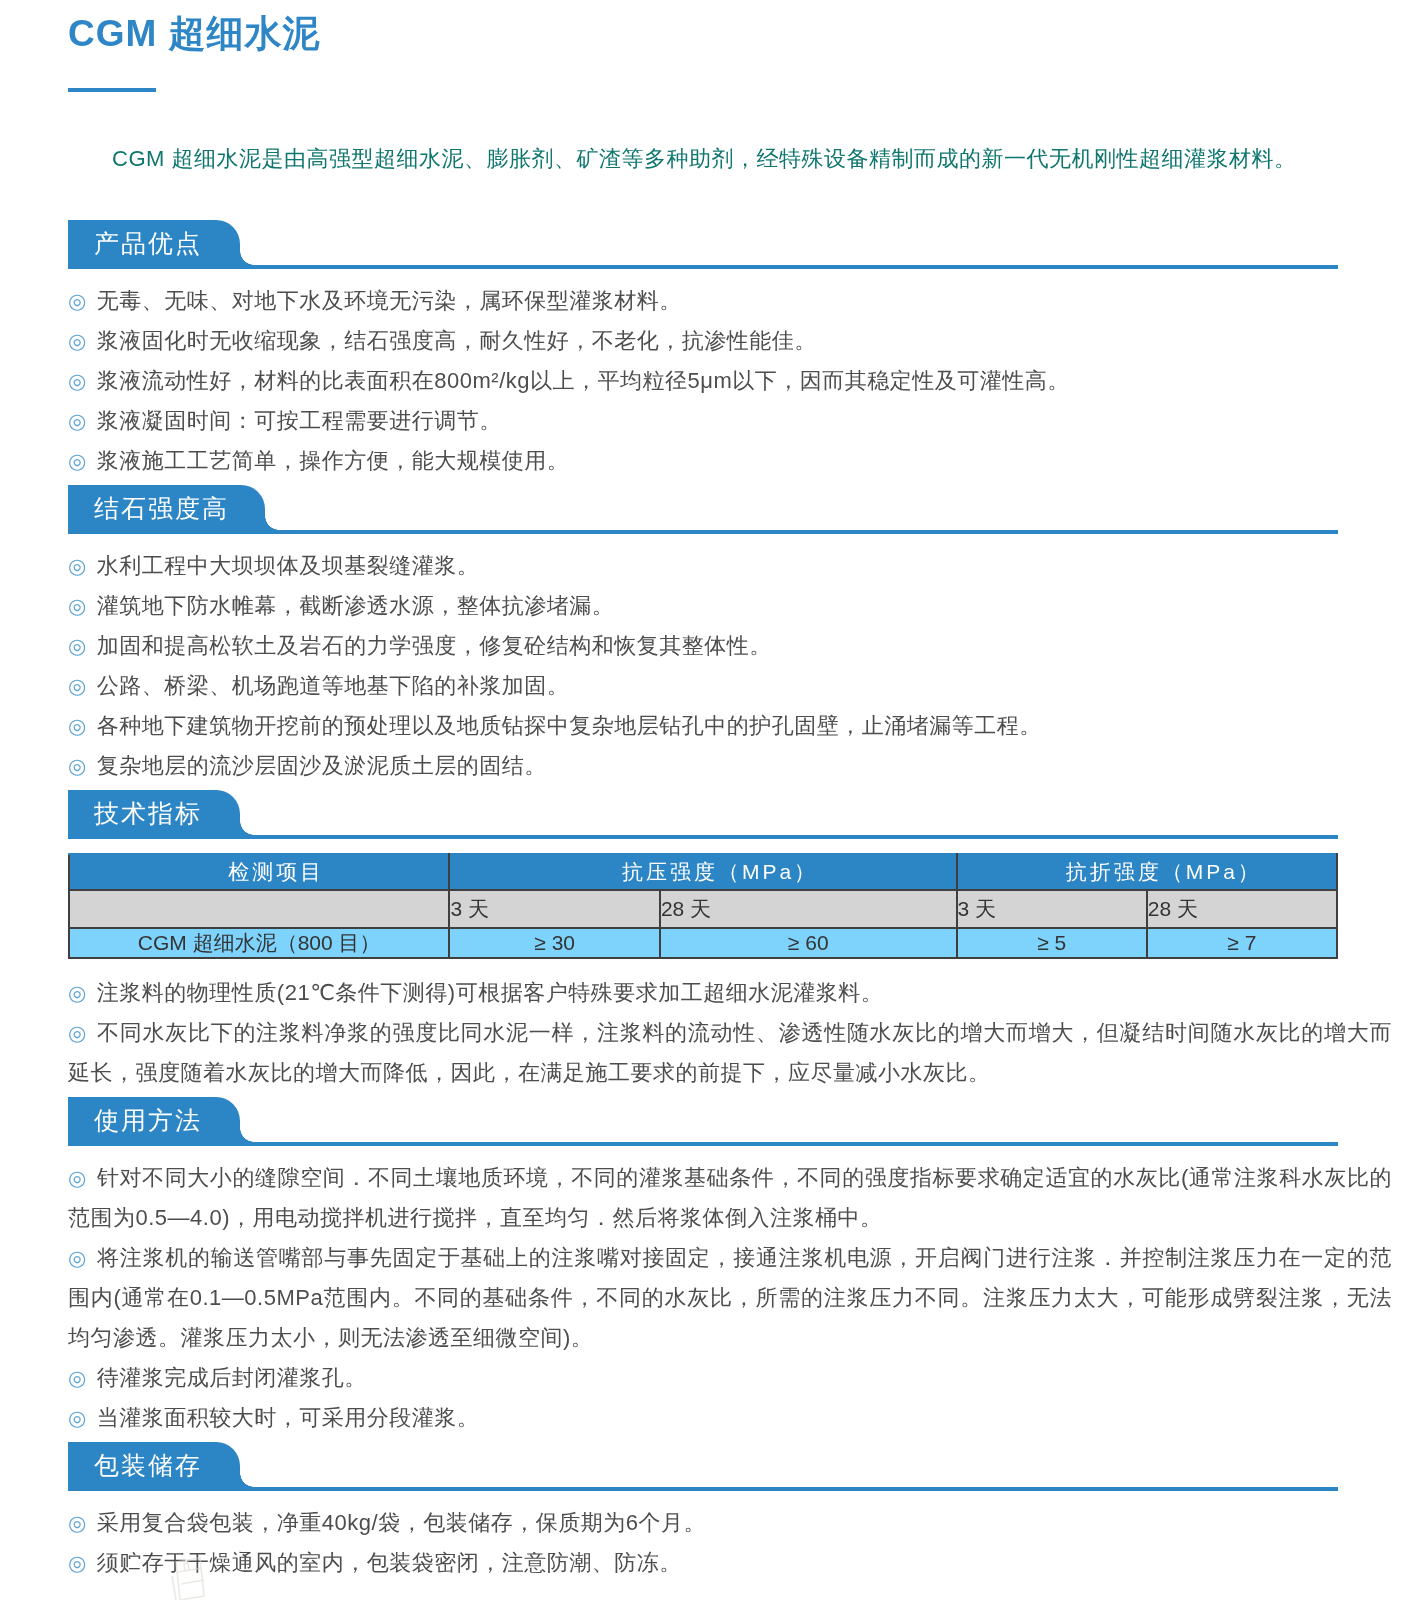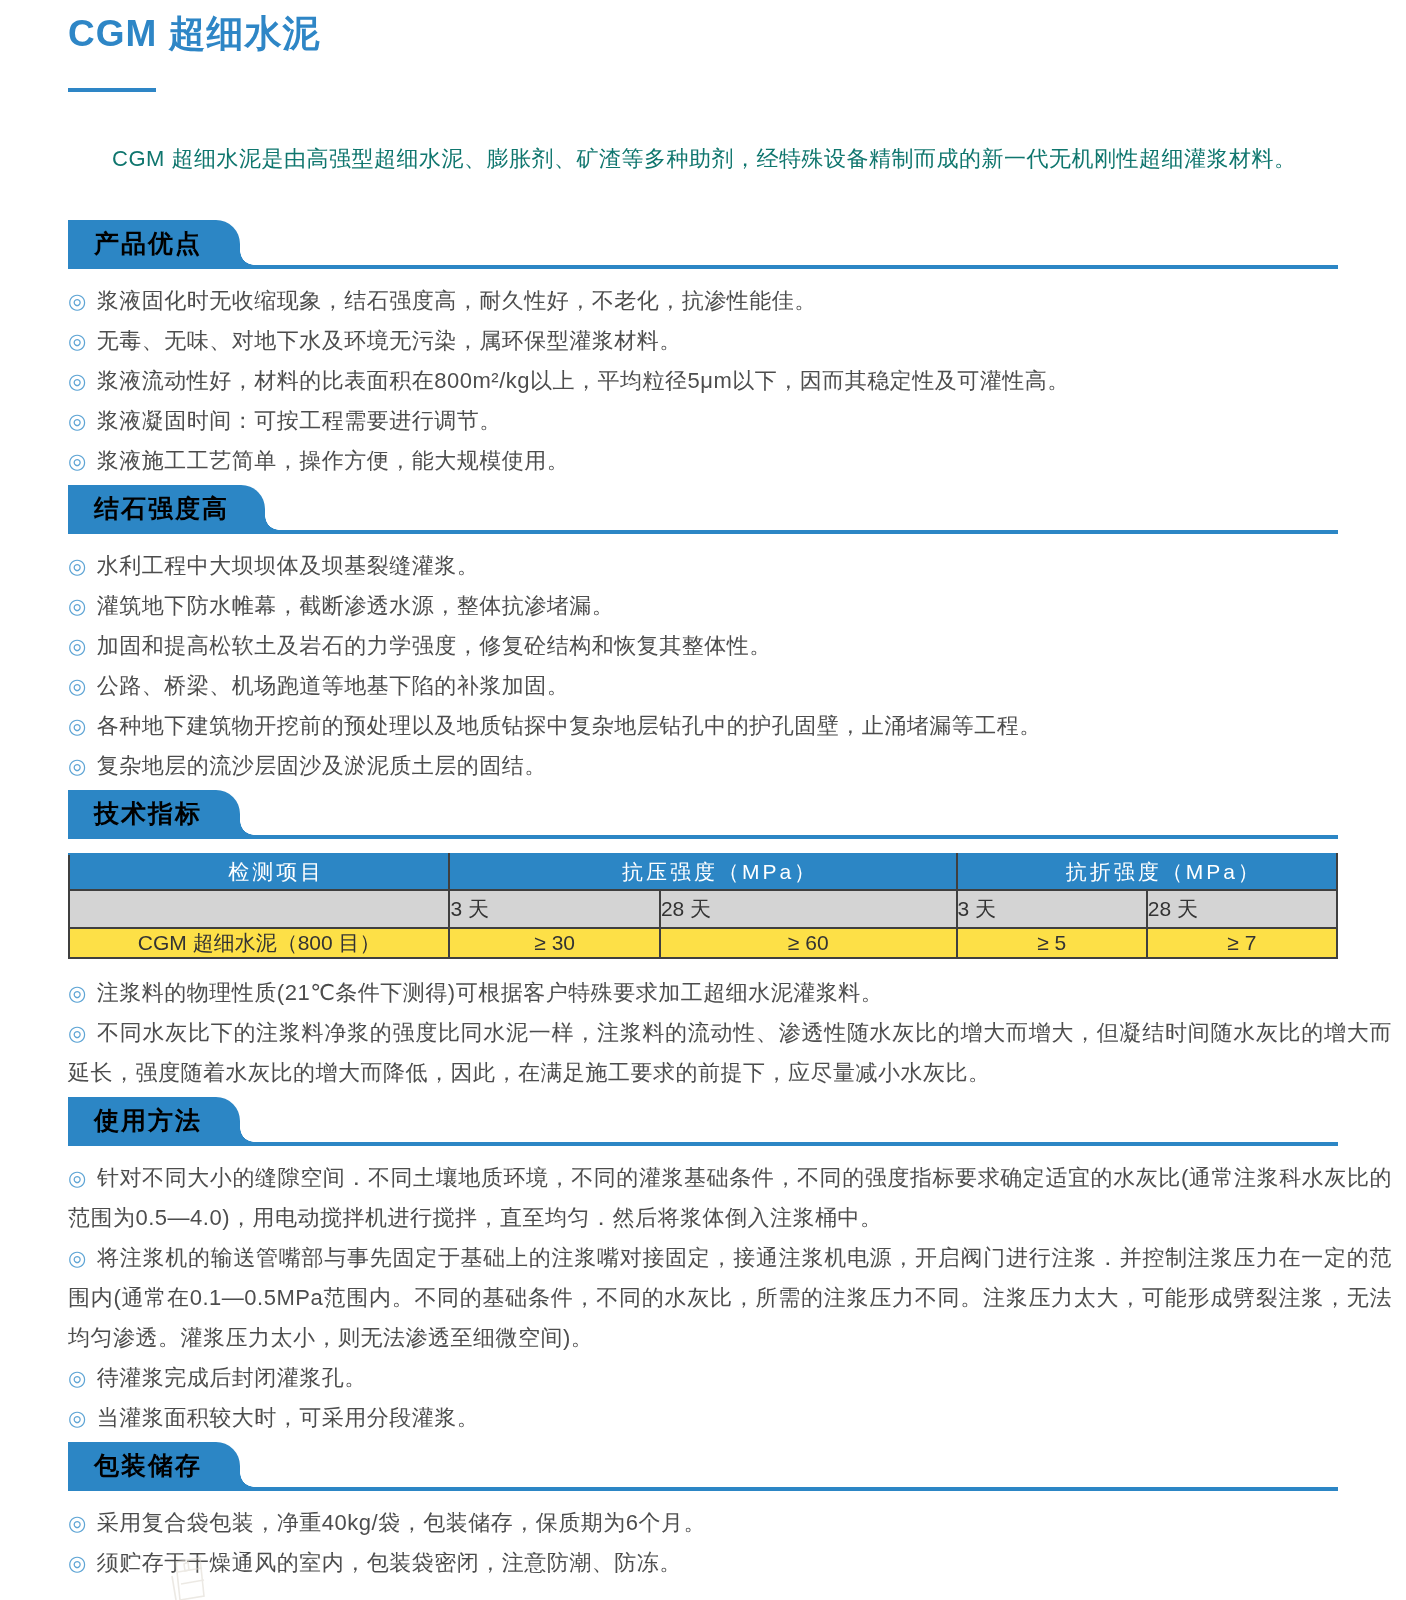--- a/index.html
+++ b/index.html
@@ -32,22 +32,22 @@
 
   .section{margin-top:4px;}
   .section.first{margin-top:44px;}
 
   .sec-head{
     width:1270px;border-bottom:4px solid var(--blue);
     position:relative;
   }
   .sec-tab{
     display:inline-block;position:relative;
-    background:var(--blue);color:#000000;
-    font-size:25px;font-weight:bold;letter-spacing:2px;
+    background:var(--blue);color:#ffffff;
+    font-size:25px;font-weight:normal;letter-spacing:2px;
     padding:7px 36px 5px 26px;
     border-top-right-radius:24px;
     min-width:172px;
   }
   .sec-tab::after{ 
     content:"";position:absolute;right:-14px;bottom:0;width:14px;height:14px;
     background:radial-gradient(circle at 100% 0, rgba(0,0,0,0) 13.5px, var(--blue) 14px);
   }
 
   .bullets{margin-top:12px;}
@@ -61,21 +61,21 @@
     width:1270px;border-collapse:collapse;margin-top:14px;
     font-size:21px;color:#333;table-layout:fixed;
   }
   table.spec,table.spec td,table.spec th{border:2px solid var(--line);}
   table.spec th{font-weight:normal;}
   tr.row-blue th{
     background:var(--blue);color:#ffffff;height:36px;
     letter-spacing:3px;border-top-color:var(--blue);padding-left:34px;
   }
   tr.row-gray td{background:var(--gray-row);height:38px;}
-  tr.row-white td{background:#fde047;height:19px;text-align:center;}
+  tr.row-white td{background:#7dd3fc;height:19px;text-align:center;}
   .col-item{width:30%;}
   .col-c3{width:16.6%;}
   .col-c28{width:23.4%;}
   .col-f3{width:15%;}
   .col-f28{width:15%;}
 
   .notes{margin-top:14px;}
 
   .ghost-sketch{
     position:absolute;left:148px;top:1556px;opacity:0.55;
@@ -91,22 +91,22 @@
 
   <p class="intro">CGM 超细水泥是由高强型超细水泥、膨胀剂、矿渣等多种助剂，经特殊设备精制而成的新一代无机刚性超细灌浆材料。</p>
 
   <div class="section first">
     <div class="sec-head">
       <div class="sec-tab">
         <span>产品优点</span>
       </div>
     </div>
     <div class="bullets">
+      <p class="bullet"><span class="marker">◎</span><span>无毒、无味、对地下水及环境无污染，属环保型灌浆材料。</span></p>
       <p class="bullet"><span class="marker">◎</span><span>浆液固化时无收缩现象，结石强度高，耐久性好，不老化，抗渗性能佳。</span></p>
-      <p class="bullet"><span class="marker">◎</span><span>无毒、无味、对地下水及环境无污染，属环保型灌浆材料。</span></p>
       <p class="bullet"><span class="marker">◎</span><span>浆液流动性好，材料的比表面积在800m²/kg以上，平均粒径5μm以下，因而其稳定性及可灌性高。</span></p>
       <p class="bullet"><span class="marker">◎</span><span>浆液凝固时间：可按工程需要进行调节。</span></p>
       <p class="bullet"><span class="marker">◎</span><span>浆液施工工艺简单，操作方便，能大规模使用。</span></p>
     </div>
   </div>
 
   <div class="section">
     <div class="sec-head">
       <div class="sec-tab">
         <span>结石强度高</span>

